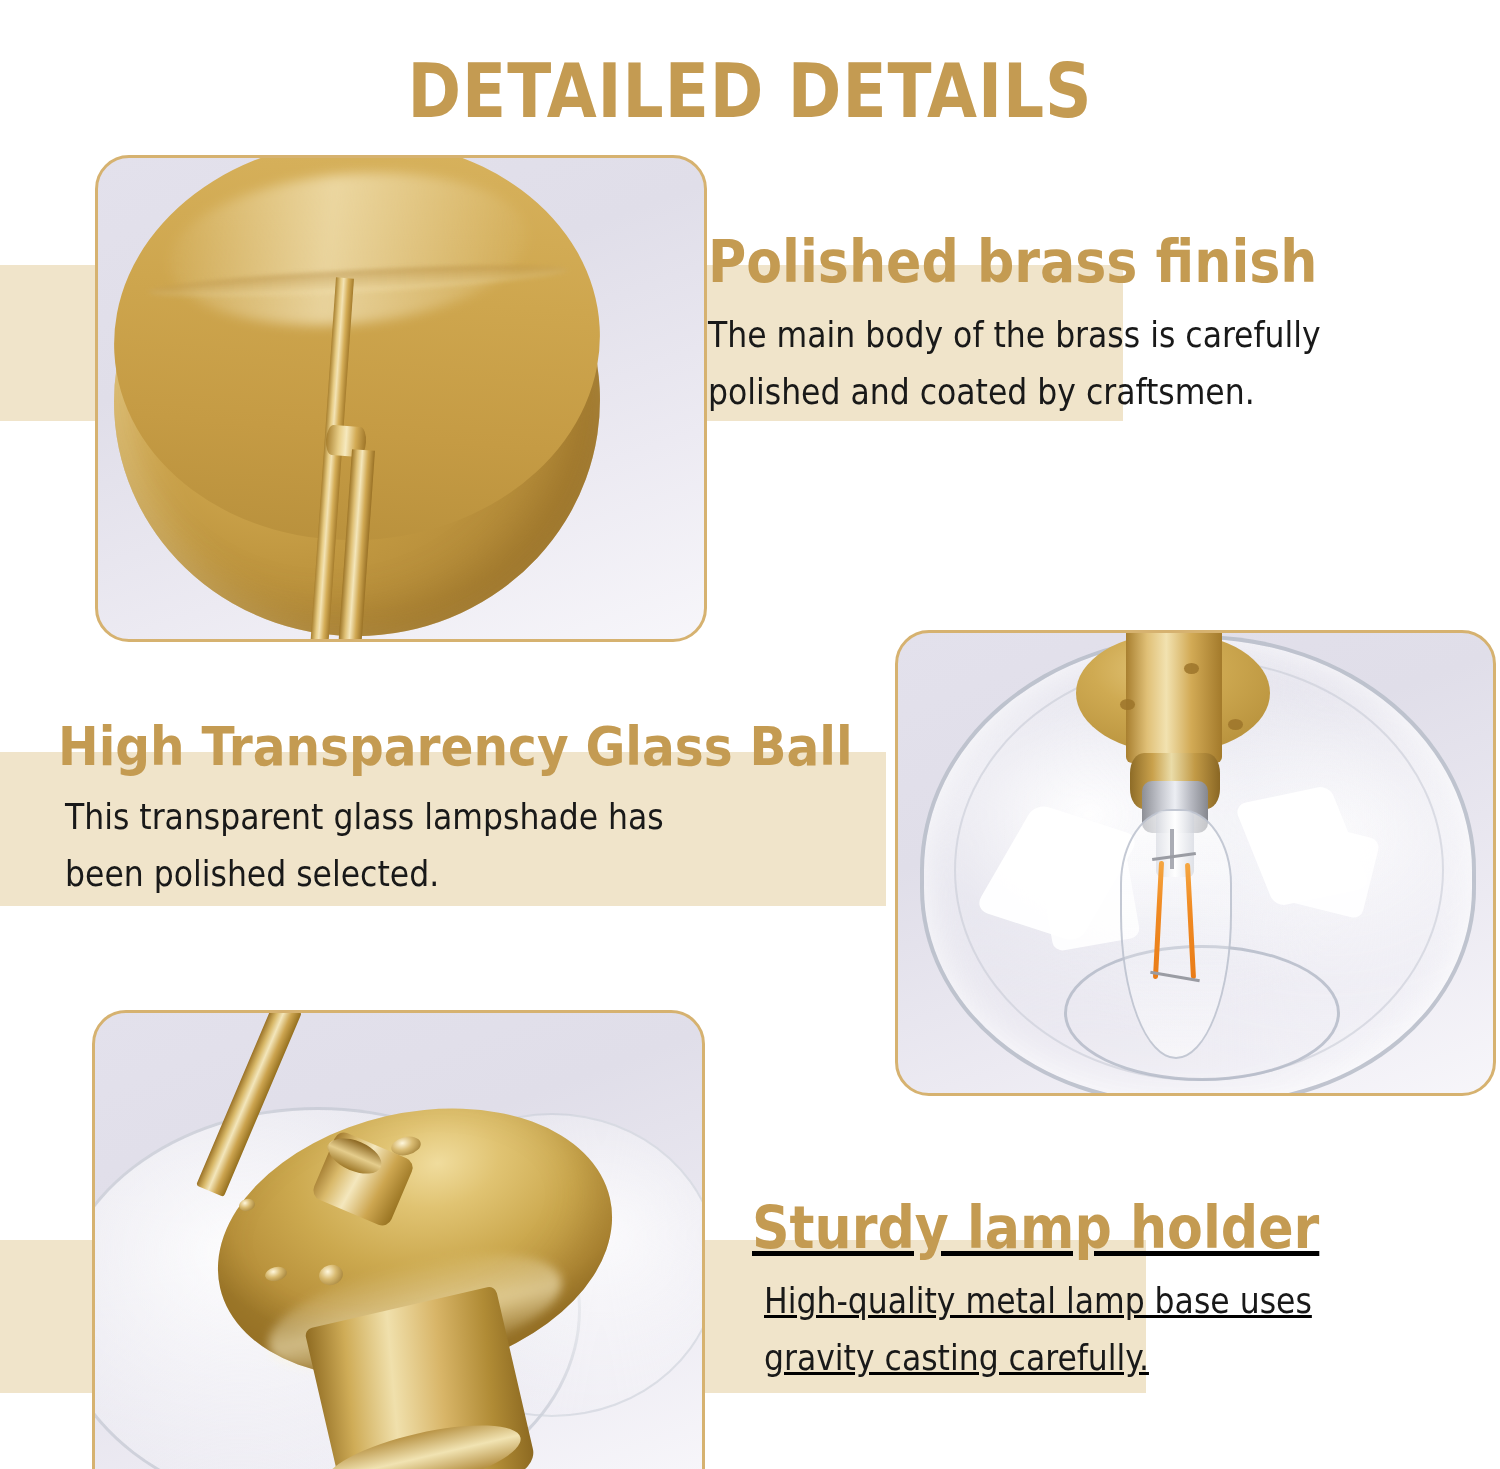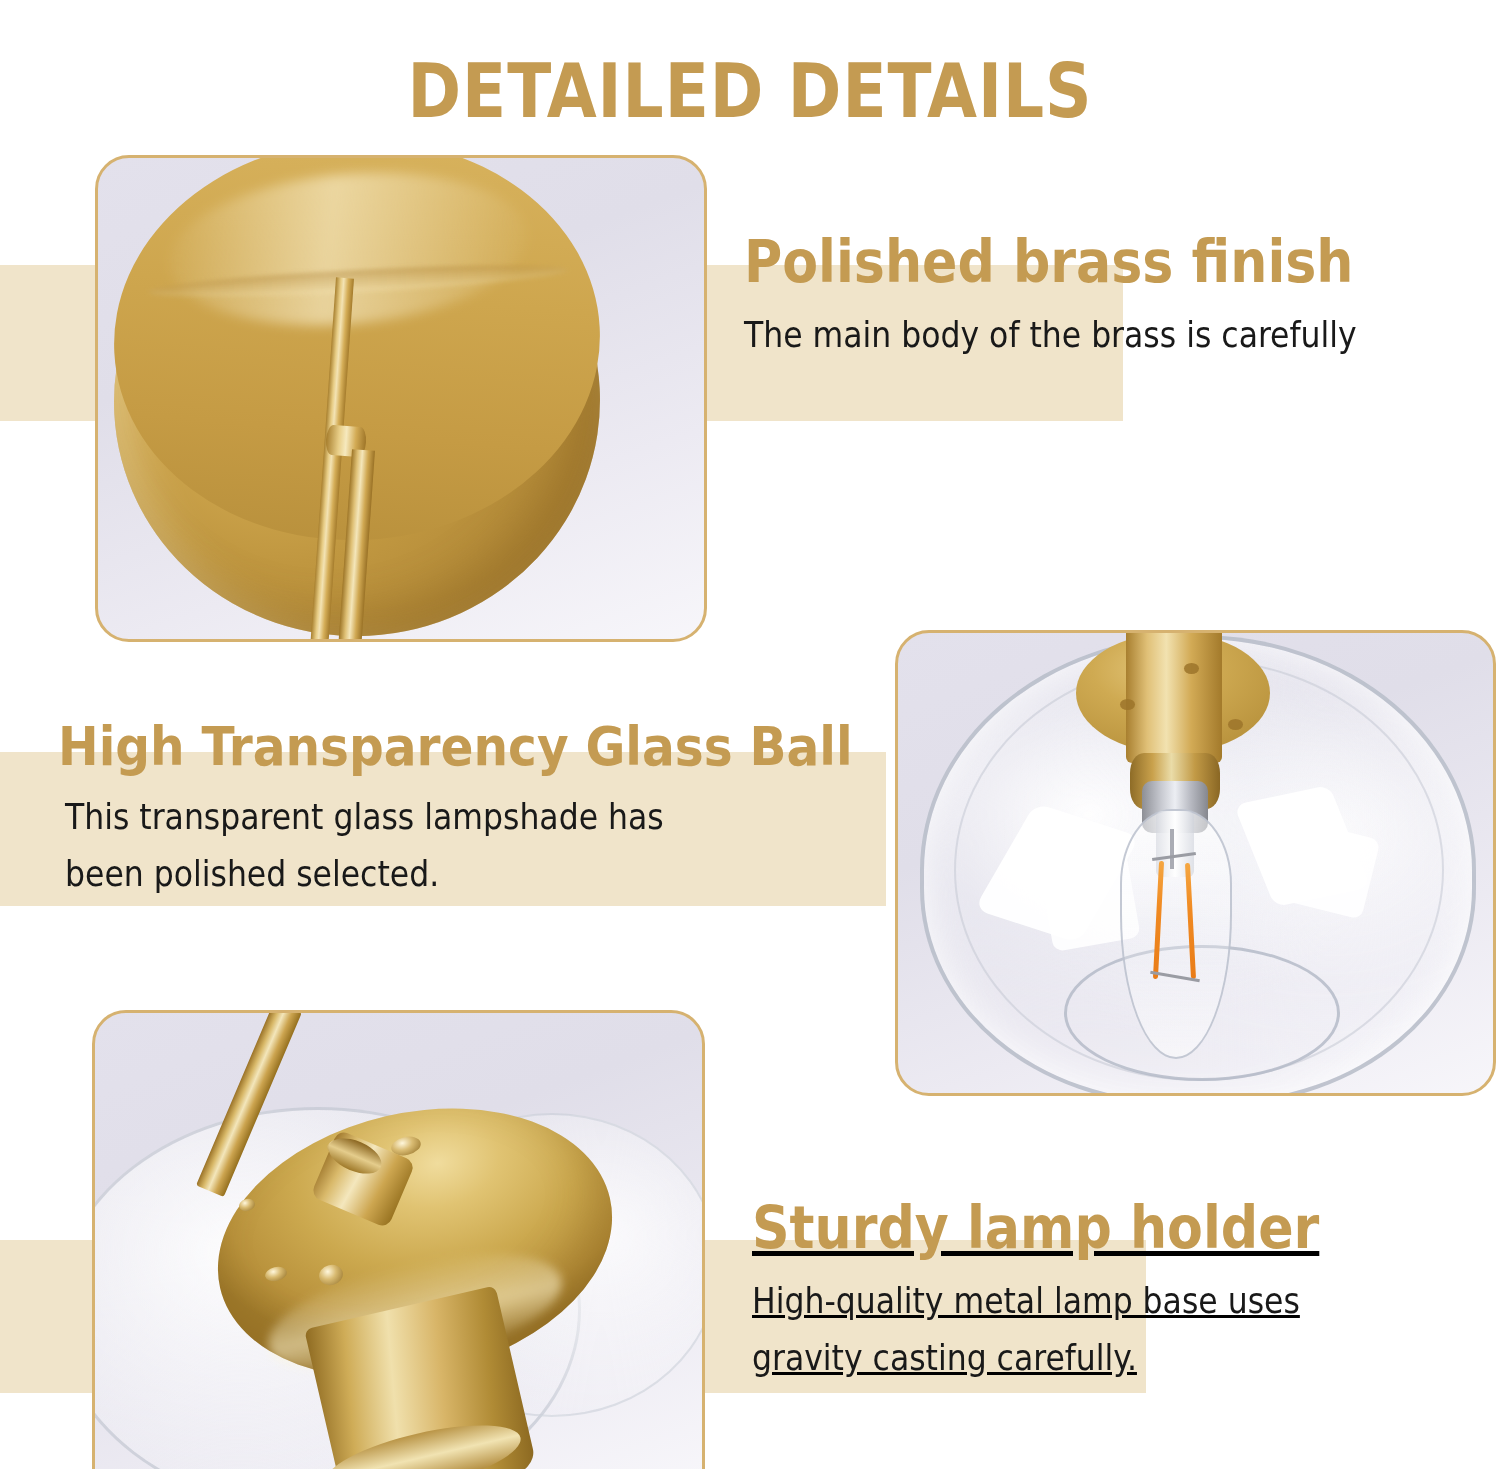--- a/index.html
+++ b/index.html
@@ -369,31 +369,31 @@
     margin: 0 0 14px 0;
   }
   .body-text {
     font-family: "DejaVu Sans Condensed", "Liberation Sans Narrow", "Liberation Sans", sans-serif;
     font-weight: 400;
     color: #191919;
     line-height: 1.62;
     margin: 0;
   }
 
-  #block-polished { left: 744px; top: 232px; width: 740px; }
+  #block-polished { left: 708px; top: 232px; width: 740px; }
   #block-polished .headline { font-size: 58px; }
   #block-polished .body-text { font-size: 35px; }
 
   #block-glass { left: 58px; top: 718px; width: 830px; }
   #block-glass .headline { font-size: 54px; }
   #block-glass .body-text { font-size: 35px; margin-left: 7px; }
 
   #block-holder { left: 752px; top: 1198px; width: 740px; text-decoration: underline; }
   #block-holder .headline { font-size: 58px; }
-  #block-holder .body-text { font-size: 35px; }
+  #block-holder .body-text { font-size: 35px; margin-left: 12px; }
 </style>
 </head>
 <body>
 
 <div class="band" id="band-1"></div>
 <div class="band" id="band-2"></div>
 <div class="band" id="band-3"></div>
 
 <h1 id="page-title">DETAILED DETAILS</h1>
 
@@ -451,20 +451,21 @@
     <div id="holder-collar-ring"></div>
     <div id="holder-cap-rimlight"></div>
     <div id="holder-barrel"></div>
     <div id="holder-barrel-bottomring"></div>
   </div>
 </div>
 
 <div class="text-block" id="block-polished">
   <h2 class="headline">Polished brass finish</h2>
   <p class="body-text">The main body of the brass is carefully</p>
+  <p class="body-text">polished and coated by craftsmen.</p>
 </div>
 
 <div class="text-block" id="block-glass">
   <h2 class="headline">High Transparency  Glass Ball</h2>
   <p class="body-text">This transparent glass lampshade has</p>
   <p class="body-text">been polished selected.</p>
 </div>
 
 <div class="text-block" id="block-holder">
   <h2 class="headline">Sturdy lamp holder</h2>

